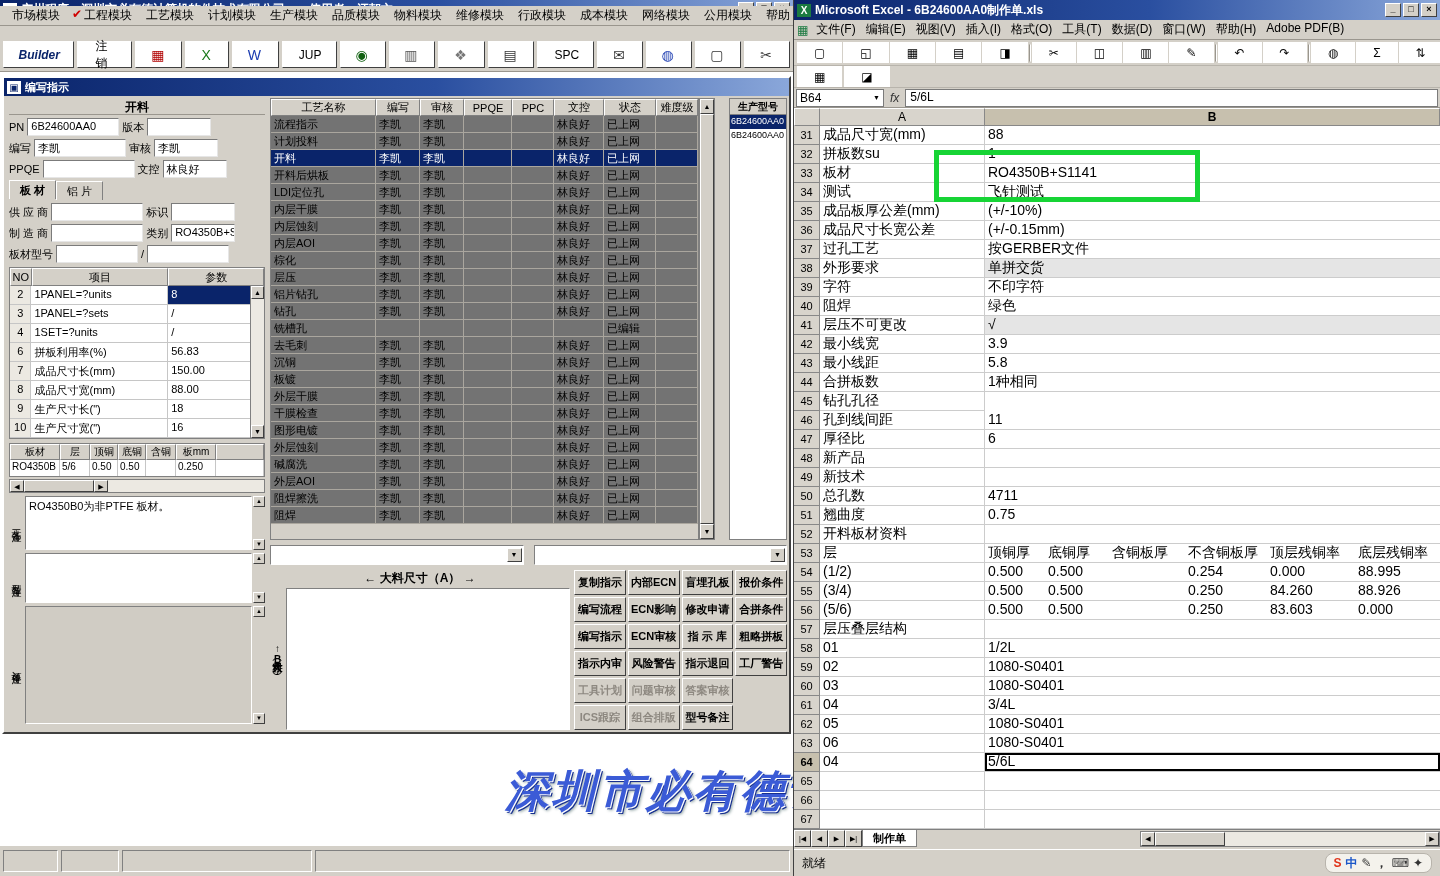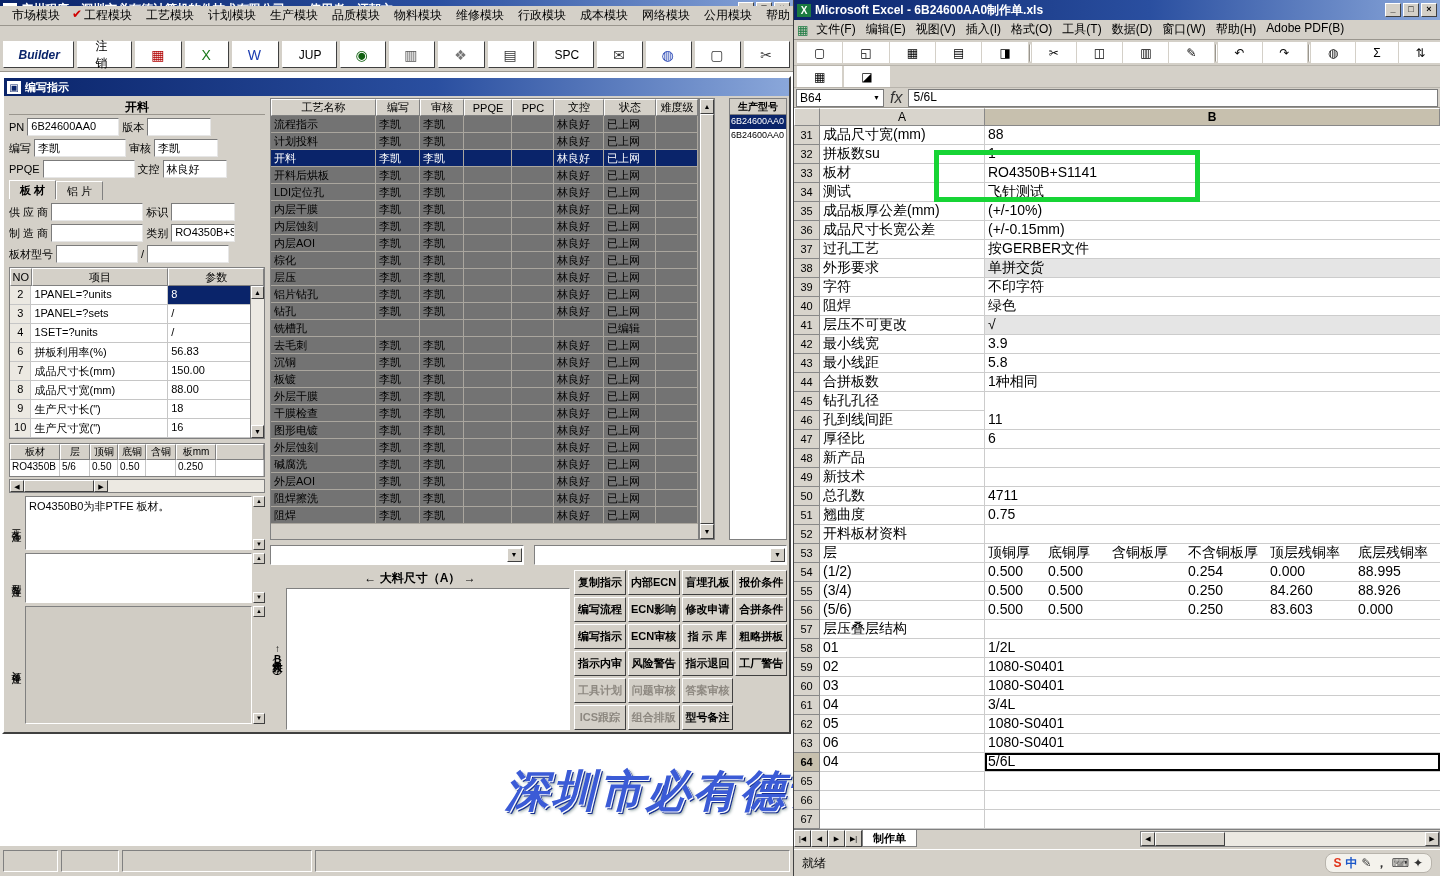--- a/index.html
+++ b/index.html
@@ -122,21 +122,21 @@
 .xl-toolbar .tbtn,.xl-toolbar2 .tbtn{min-width:22px;height:21px;font-size:12px;border-color:transparent;border:1px solid transparent}
 .tbtn.sep{min-width:2px;width:2px;padding:0;height:18px;border-left:1px solid #9a968e;border-right:1px solid #fff;background:none}
 .xcombo{display:flex;align-items:center;background:#3b82f6;border:5px solid #a16207;height:20px;padding:0 2px;font-size:12px}
 .xcombo.fname{width:78px;margin-left:8px}
 .xcombo.fsize{width:42px;margin-left:3px}
 .boldbtn{width:20px;height:20px;font-weight:bold;font-size:13px;text-align:center;line-height:18px;background:#d4d0c8;border:1px solid;border-color:#fff #404040 #404040 #fff;margin-left:3px}
 .xl-toolbar2{position:absolute;left:0;top:66px;right:0;height:22px;background:#d4d0c8;display:flex;align-items:center;gap:2px;padding:0 3px;border-bottom:1px solid #b8b4ac}
 .formula-bar{position:absolute;left:0;top:88px;right:0;height:20px;background:#d4d0c8;display:flex;align-items:center;gap:2px;padding:0 2px;border-bottom:1px solid #9a968e}
 .namebox{width:88px;height:18px;background:#fff;border:1px solid #7b7b7b;font-size:12px;padding:0 3px;display:flex;align-items:center}
 .nb-arrow{margin-left:auto;font-size:7px}
-.fx{font-style:italic;font-size:16px;padding:0 4px;color:#333}
+.fx{font-style:italic;font-size:12px;padding:0 4px;color:#333}
 .formula-input{flex:1;height:18px;background:#fff;border:1px solid #7b7b7b;font-size:12px;padding:0 4px}
 .colhdr-row{position:absolute;left:0;top:108px;right:0;height:18px;display:flex}
 .corner{width:26px;background:#d8d4cc;border:1px solid #888;border-top-color:#fff;border-left-color:#fff}
 .colhdr{background:#d8d4cc;border:1px solid #888;border-left:none;border-top-color:#fff;font-size:12px;display:flex;align-items:center;justify-content:center}
 .colhdr:nth-of-type(1){width:165px}
 .colhdr:nth-of-type(2){flex:1}
 .colhdr.active{background:#c7c0ae;font-weight:bold}
 .grid{position:absolute;left:0;top:126px;right:0;height:703px;background:#fff;overflow:hidden}
 .xrow{display:flex;height:19px}
 .rh{width:26px;background:#d8d4cc;border-right:1px solid #888;border-bottom:1px solid #888;font-size:11px;display:flex;align-items:center;justify-content:center;flex:0 0 auto}

